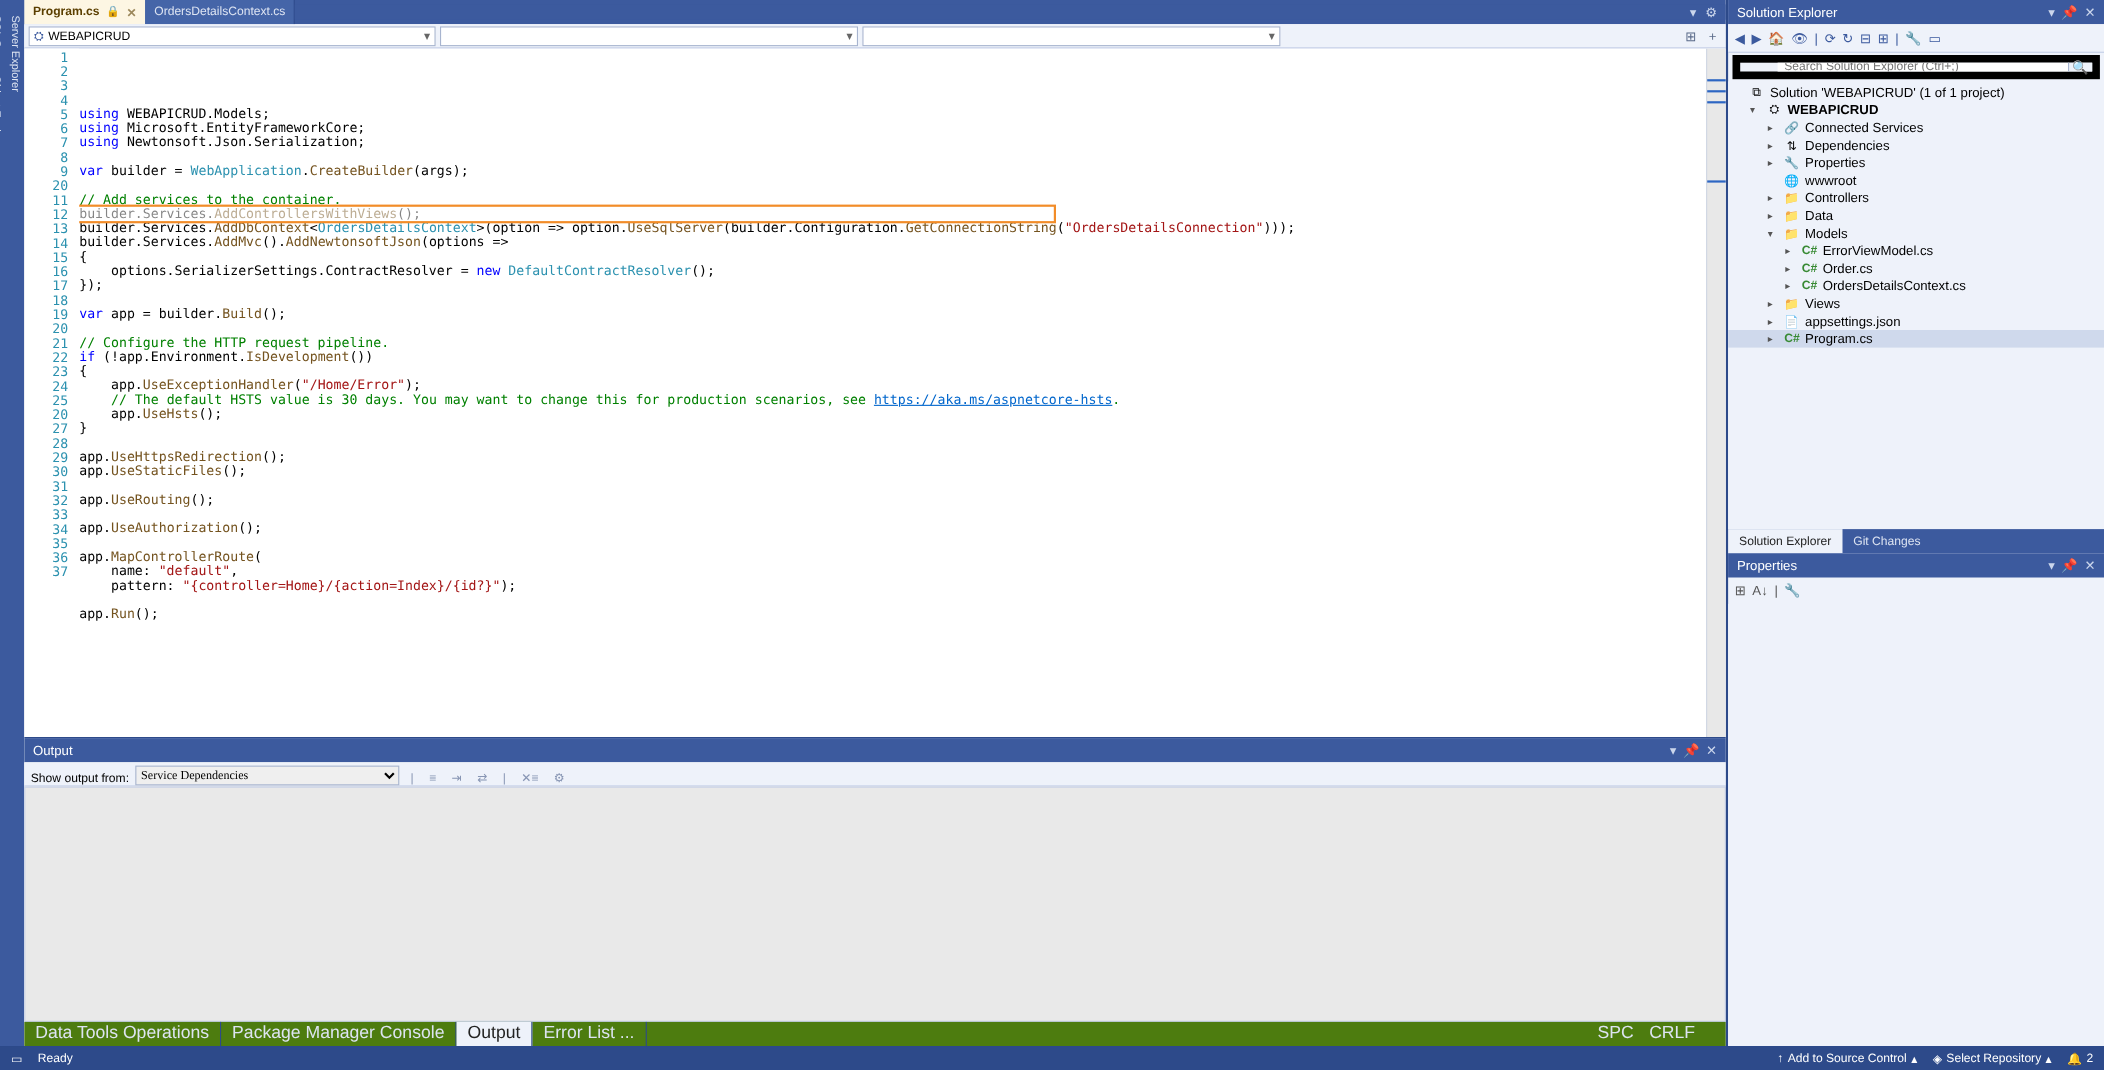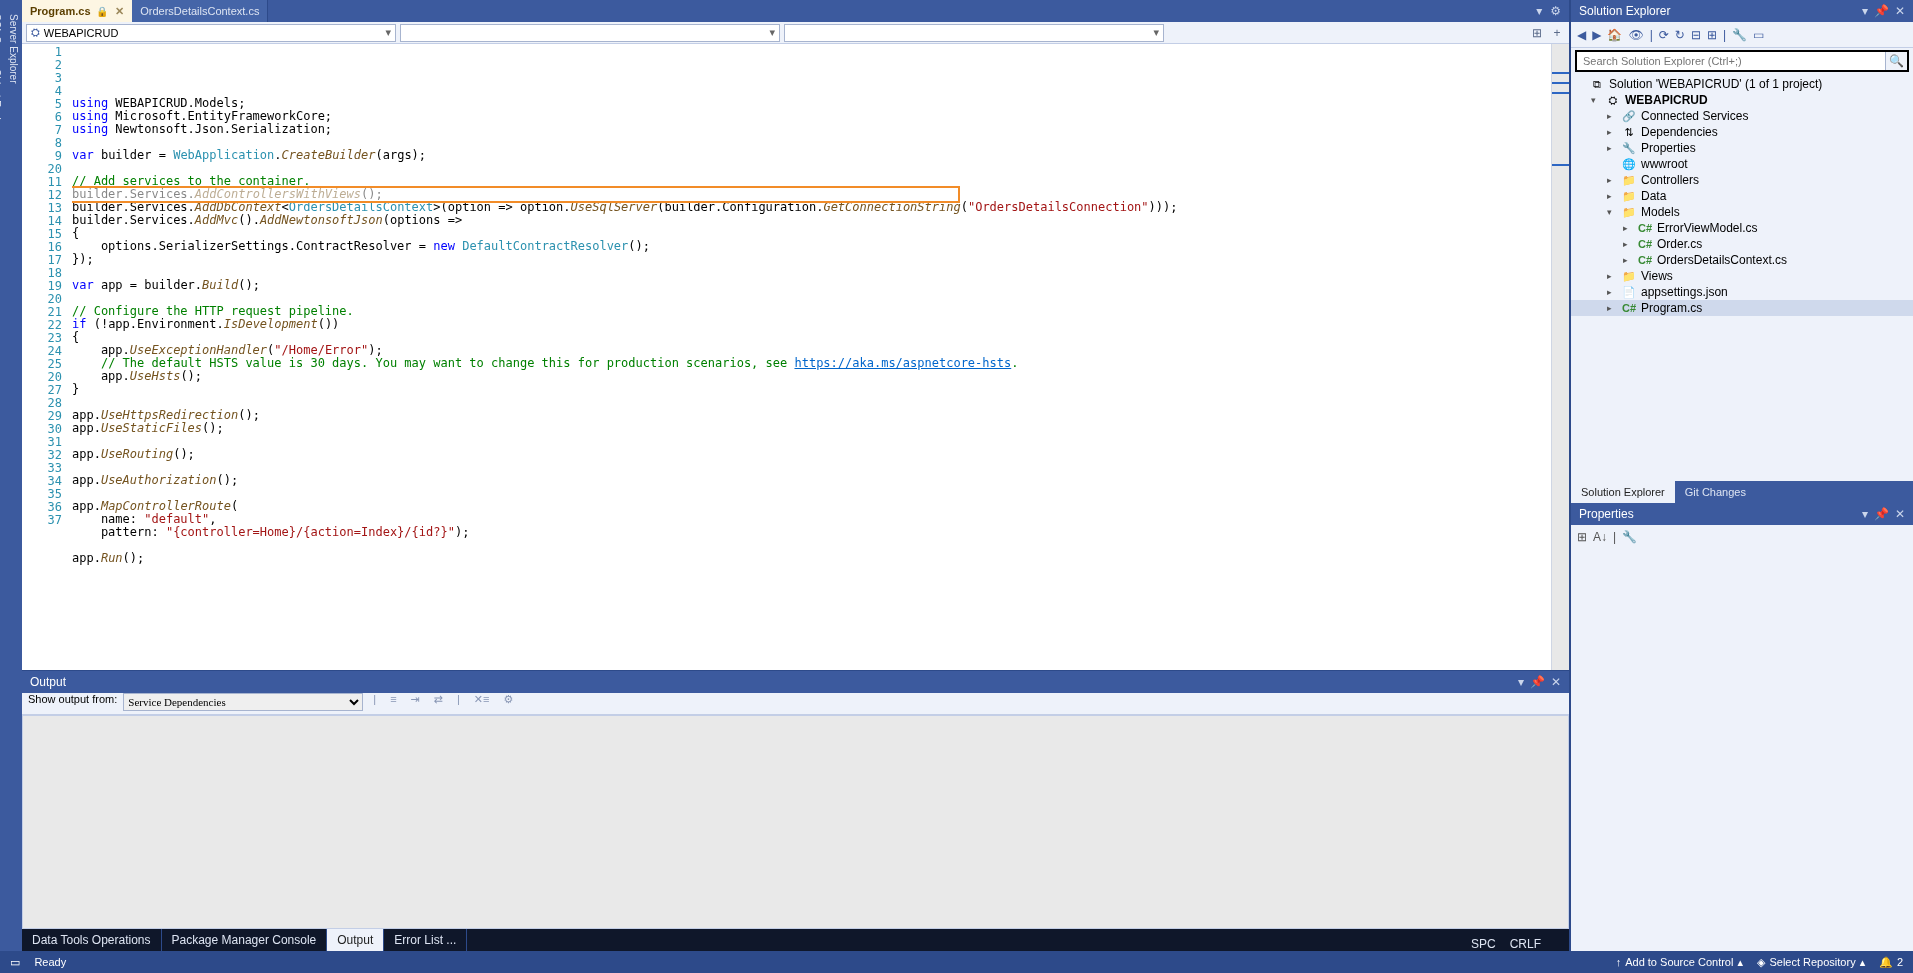--- a/index.html
+++ b/index.html
@@ -126,21 +126,21 @@
     .highlight-box {
       position: absolute;
       border: 2px solid #f28c28;
       background: transparent;
       pointer-events: none;
     }
     .kw { color: #0000ff; }
     .type { color: #2b91af; }
     .str { color: #a31515; }
     .cm { color: #008000; }
-    .mth { color: #74531f; font-style: italic; }
+    .mth { color: #74531f; }
     .lnk { color: #0066cc; text-decoration: underline; }
     .vscroll {
       width: 18px;
       background: #e8e8e8;
       border-left: 1px solid #cfd6e4;
       position: relative;
     }
     .vscroll .marker { position: absolute; right: 0; left: 0; height: 2px; background: #2d66c3; }
     .output-panel {
       height: 259px;
@@ -156,21 +156,21 @@
       align-items: center;
       padding: 0 8px;
       font-size: 12px;
       justify-content: space-between;
     }
     .output-title .winbtns { display: flex; gap: 6px; color: #cbd6ec; }
     .output-toolbar {
       background: #eef2fa;
       height: 22px;
       display: flex;
-      align-items: flex-start;
+      align-items: flex-end;
       padding: 0 6px;
       gap: 6px;
       border-bottom: 1px solid #c3cee6;
       font-size: 11px;
     }
     .output-toolbar select {
       height: 18px;
       font-size: 11px;
       width: 240px;
       border: 1px solid #a7b4cf;
@@ -178,25 +178,25 @@
     }
     .tb-icon { color: #8896b4; padding: 0 4px; }
     .output-body {
       flex: 1;
       background: #e9e9e9;
       border: 1px solid #c3cee6;
       margin: 0;
     }
     .bottom-tabs {
       height: 22px;
-      background: #0f172a;
-      display: flex;
-      align-items: flex-end;
+      background: #4d7c0f;
+      display: flex;
+      align-items: center;
       color: #dde4f2;
-      font-size: 12px;
+      font-size: 16px;
     }
     .bottom-tab {
       padding: 0 10px;
       height: 22px;
       display: flex;
       align-items: center;
       border-right: 1px solid #2d4a8a;
       cursor: pointer;
     }
     .bottom-tab.active {
@@ -230,22 +230,23 @@
       align-items: center;
       gap: 6px;
       padding: 0 6px;
       border-bottom: 1px solid #c3cee6;
       color: #3c5a9e;
     }
     .se-toolbar .tico { font-size: 12px; cursor: pointer; }
     .se-search {
       display: flex;
       height: 22px;
-      border: 2px solid #000000;
+      border: 7px solid #000000;
       margin: 2px 4px;
+      padding-left: 34px;
     }
     .se-search input {
       flex: 1;
       border: none;
       font-size: 11px;
       padding: 0 6px;
       background: #fff;
       color: #888;
     }
     .se-search .mag {

